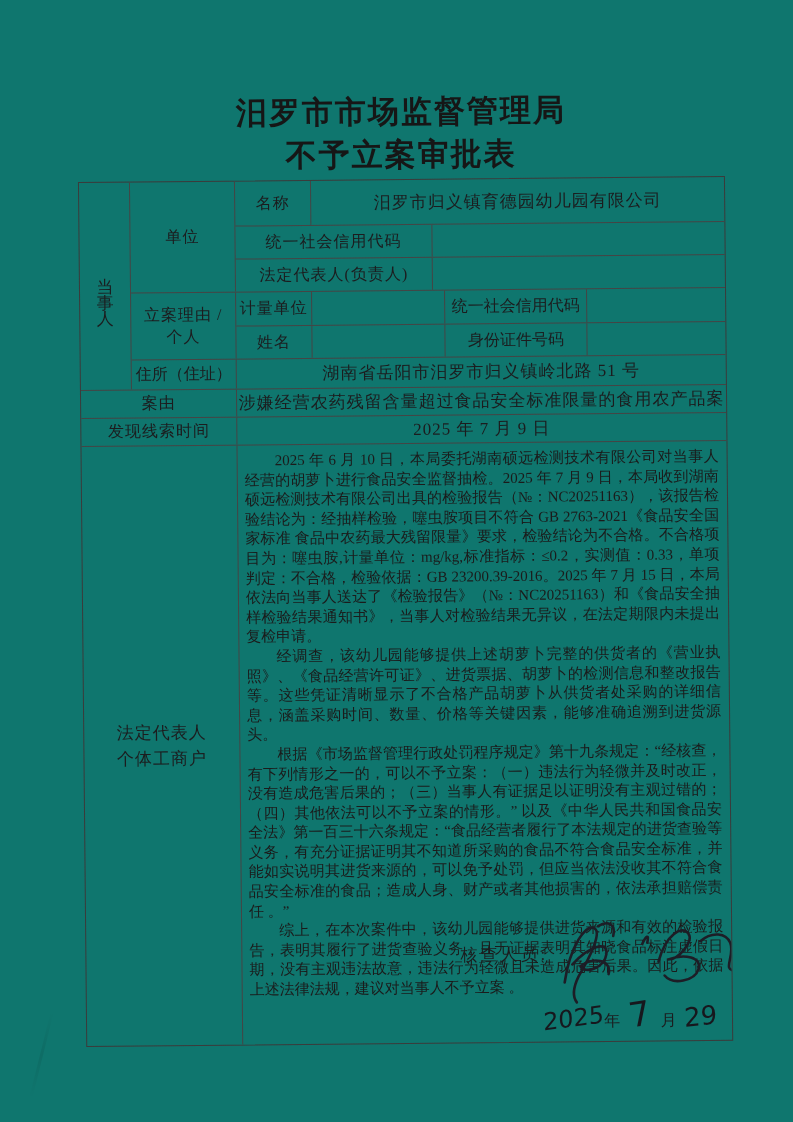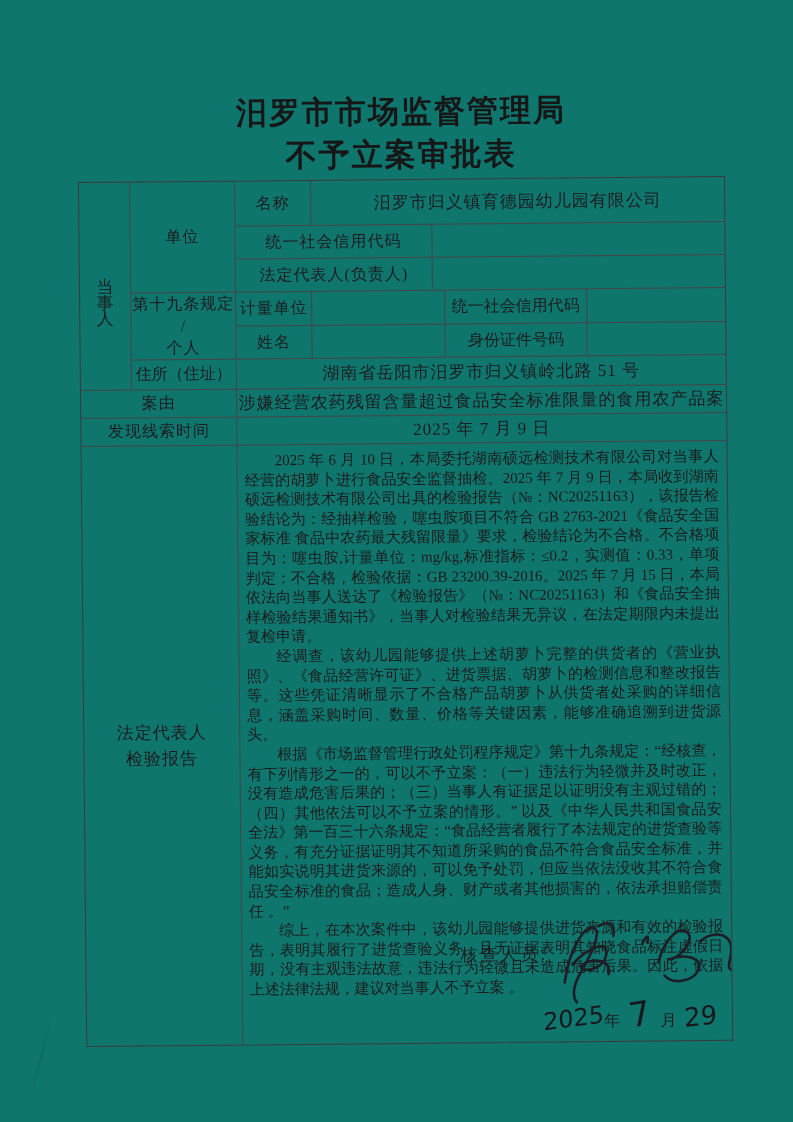--- a/index.html
+++ b/index.html
@@ -129,21 +129,21 @@
               </div>
               <div class="row h32">
                 <div class="cell w197">法定代表人(负责人)</div>
                 <div class="cell grow val"></div>
               </div>
             </div>
           </div>
 
           <div class="row bb">
             <div class="cell w105 two-line">
-              <div>第十九条规定 /</div>
+              <div>立案理由 /</div>
               <div>个人</div>
             </div>
             <div class="colflex">
               <div class="row h33 bb">
                 <div class="cell w77">计量单位</div>
                 <div class="cell w133"></div>
                 <div class="cell w142 val-sm">统一社会信用代码</div>
                 <div class="cell grow val"></div>
               </div>
               <div class="row h32">
@@ -169,21 +169,21 @@
       </div>
 
       <div class="row h27 bb">
         <div class="cell w156">发现线索时间</div>
         <div class="cell grow val">2025 年 7 月 9 日</div>
       </div>
 
       <div class="row review-row">
         <div class="cell w156 two-line review-label">
           <div>法定代表人</div>
-          <div>检验报告</div>
+          <div>个体工商户</div>
         </div>
         <div class="cell review-body">
           <p>2025 年 6 月 10 日，本局委托湖南硕远检测技术有限公司对当事人经营的胡萝卜进行食品安全监督抽检。2025 年 7 月 9 日，本局收到湖南硕远检测技术有限公司出具的检验报告（№：NC20251163），该报告检验结论为：经抽样检验，噻虫胺项目不符合 GB 2763-2021《食品安全国家标准 食品中农药最大残留限量》要求，检验结论为不合格。不合格项目为：噻虫胺,计量单位：mg/kg,标准指标：≤0.2，实测值：0.33，单项判定：不合格，检验依据：GB 23200.39-2016。2025 年 7 月 15 日，本局依法向当事人送达了《检验报告》（№：NC20251163）和《食品安全抽样检验结果通知书》，当事人对检验结果无异议，在法定期限内未提出复检申请。</p>
           <p>经调查，该幼儿园能够提供上述胡萝卜完整的供货者的《营业执照》、《食品经营许可证》、进货票据、胡萝卜的检测信息和整改报告等。这些凭证清晰显示了不合格产品胡萝卜从供货者处采购的详细信息，涵盖采购时间、数量、价格等关键因素，能够准确追溯到进货源头。</p>
           <p>根据《市场监督管理行政处罚程序规定》第十九条规定：“经核查，有下列情形之一的，可以不予立案：（一）违法行为轻微并及时改正，没有造成危害后果的；（三）当事人有证据足以证明没有主观过错的；（四）其他依法可以不予立案的情形。” 以及《中华人民共和国食品安全法》第一百三十六条规定：“食品经营者履行了本法规定的进货查验等义务，有充分证据证明其不知道所采购的食品不符合食品安全标准，并能如实说明其进货来源的，可以免予处罚，但应当依法没收其不符合食品安全标准的食品；造成人身、财产或者其他损害的，依法承担赔偿责任 。”</p>
           <p>综上，在本次案件中，该幼儿园能够提供进货来源和有效的检验报告，表明其履行了进货查验义务，且无证据表明其知晓食品标注虚假日期，没有主观违法故意，违法行为轻微且未造成危害后果。因此，依据上述法律法规，建议对当事人不予立案 。</p>
 
           <div class="sig-row">
             <span class="sig-label">核查人员:</span>
             <svg class="sig-svg" width="240" height="92" viewBox="0 0 240 92">

